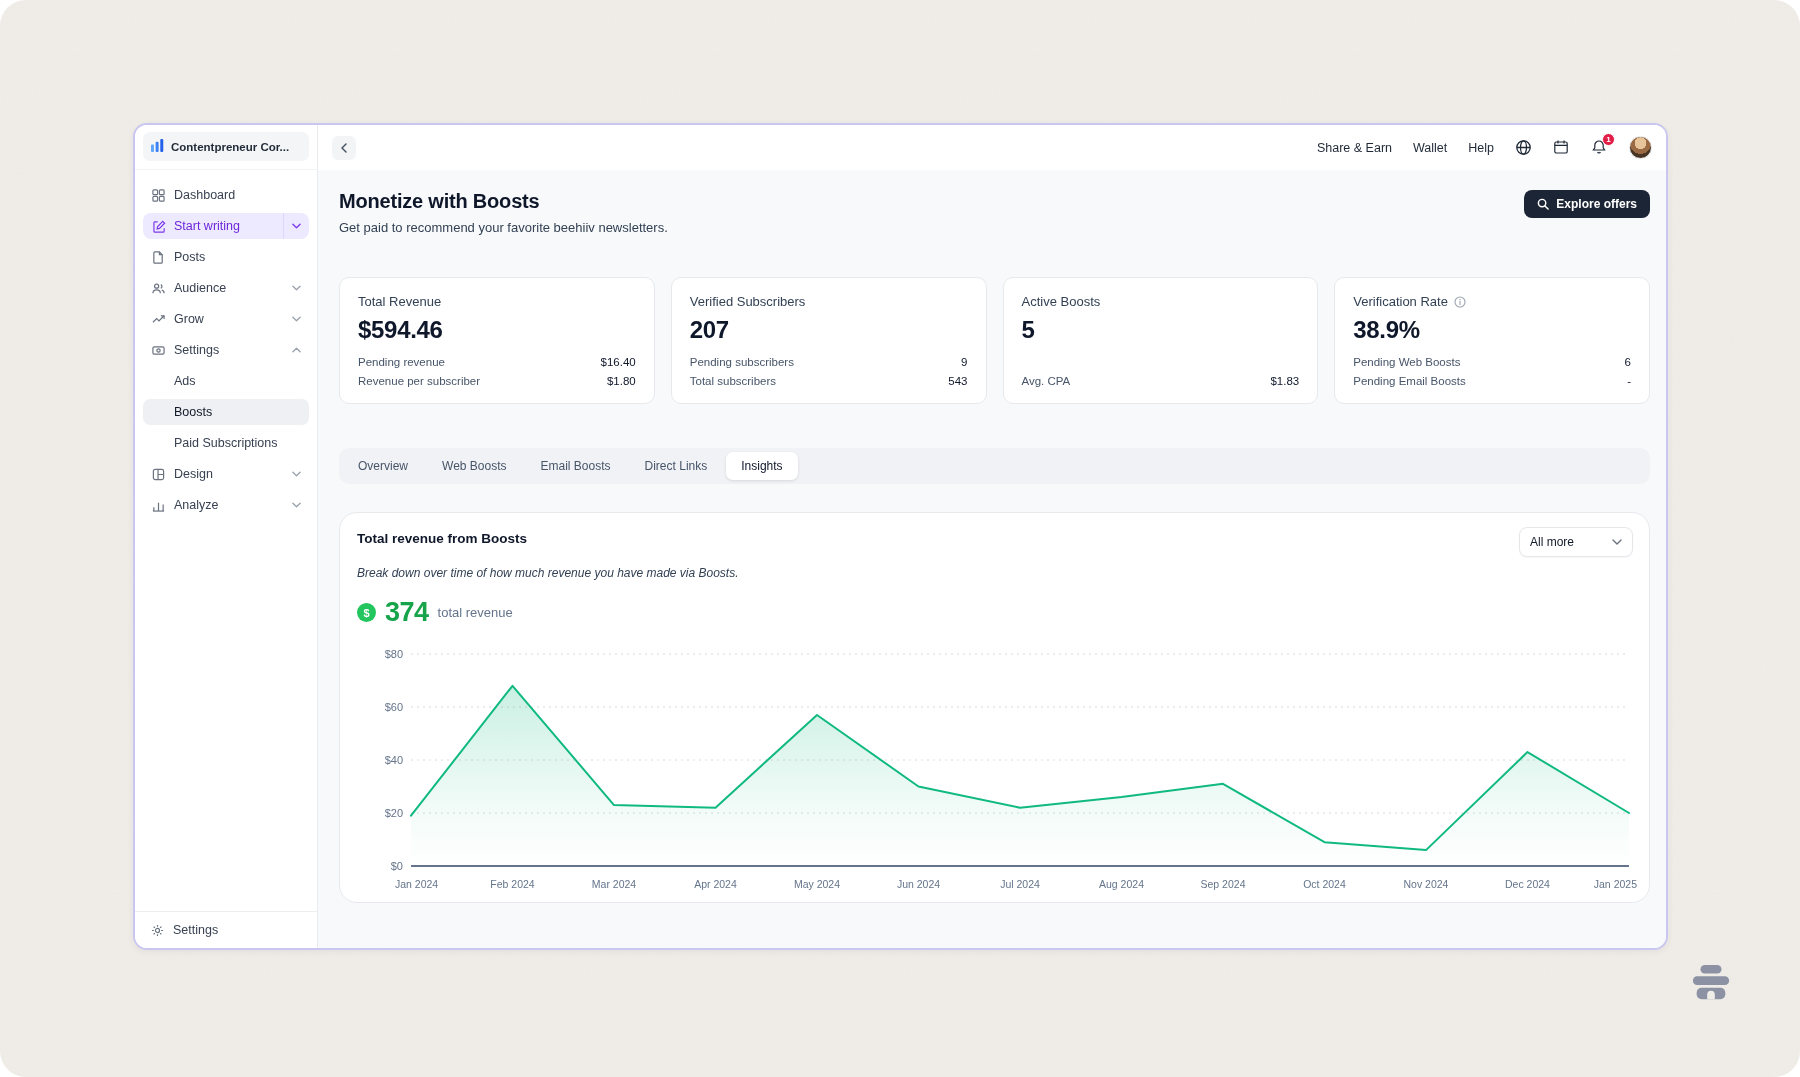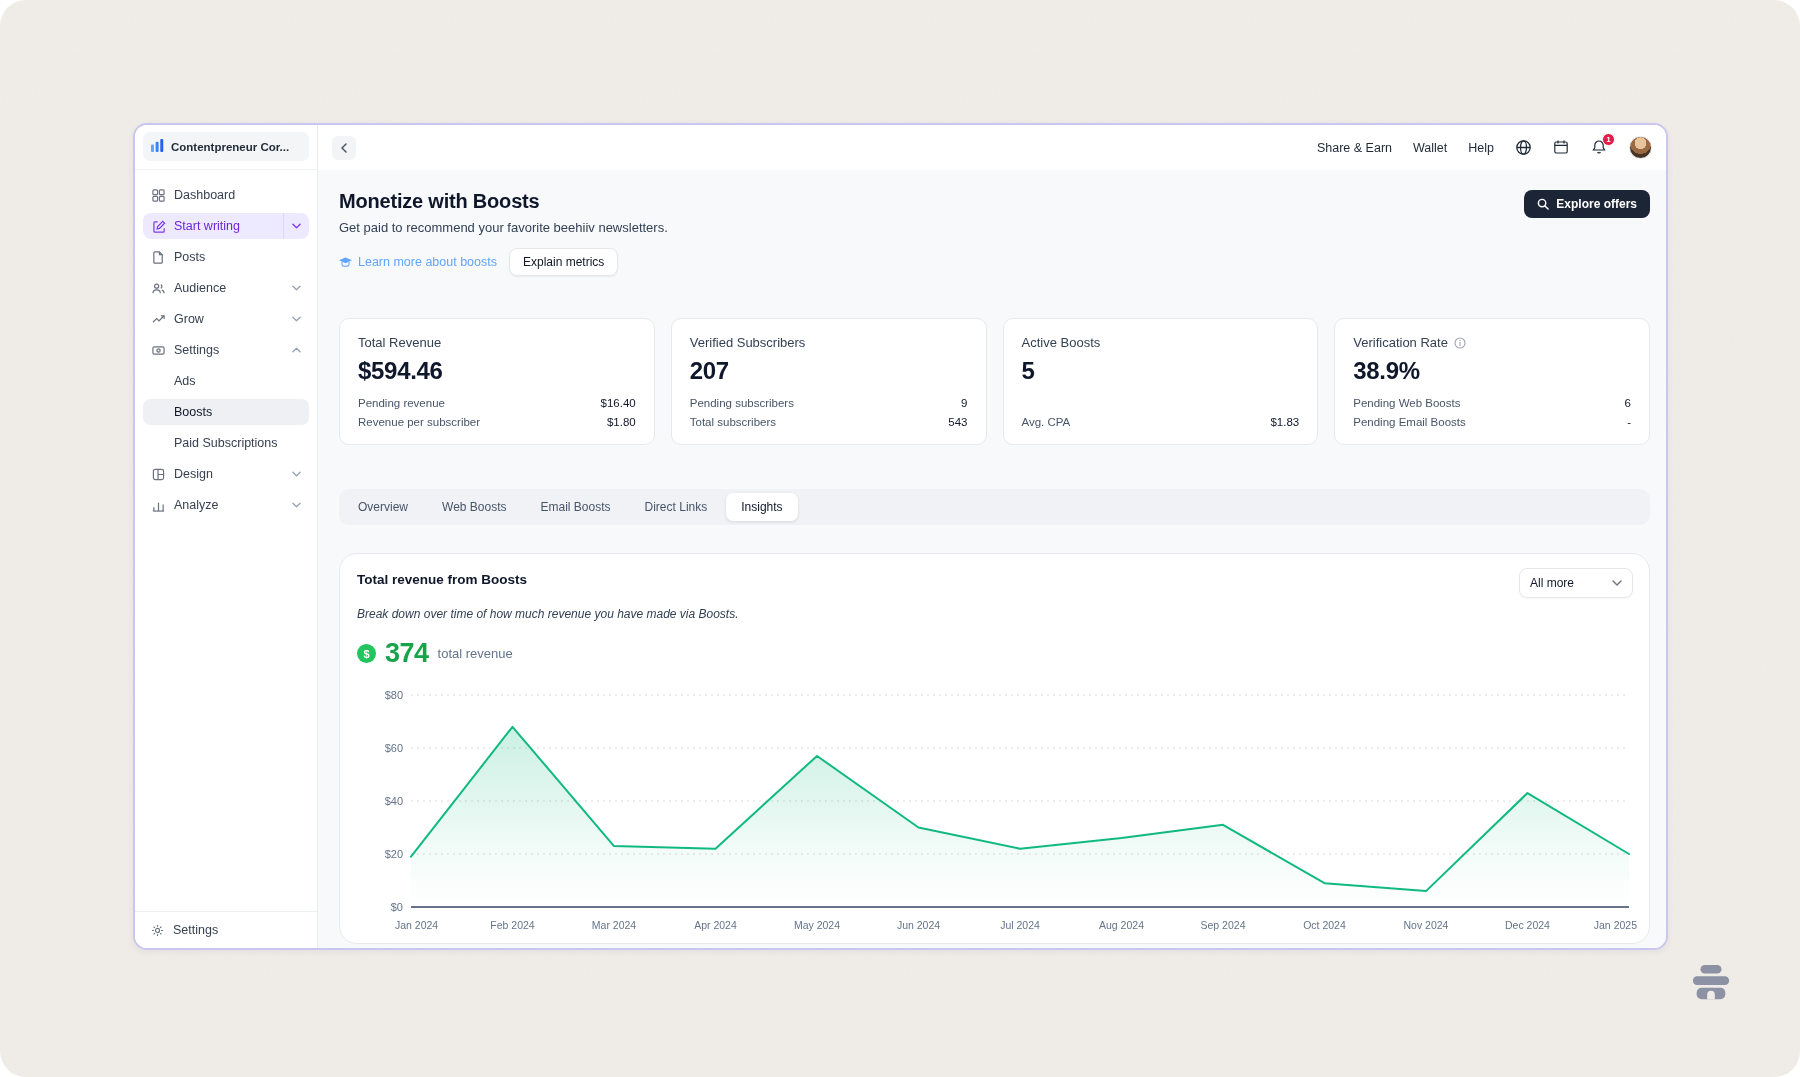--- a/index.html
+++ b/index.html
@@ -291,32 +291,20 @@
           <span class="avatar"></span>
         </div>
       </div>
 
       <div class="content">
 
         <div class="header-row">
           <div>
             <div class="page-title">Monetize with Boosts</div>
             <div class="page-sub">Get paid to recommend your favorite beehiiv newsletters.</div>
-            <div class="header-links">
-              <span class="learn-link">
-                <span style="display:flex">
-                  <svg width="13" height="11" viewBox="0 0 14 11">
-                      <path d="M7 0l7 3.2L7 6.4 0 3.2z" fill="currentColor"></path>
-                      <path d="M3.2 4.6v3c0 1 1.7 1.9 3.8 1.9s3.8-.9 3.8-1.9v-3" fill="none" stroke="currentColor" stroke-width="1.1"></path>
-                    </svg>
-                </span>
-                <span>Learn more about boosts</span>
-              </span>
-              <button class="explain-btn">Explain metrics</button>
-            </div>
           </div>
           <button class="explore-btn">
             <span style="display:flex">
               <svg width="12" height="12" viewBox="0 0 13 13" fill="none" stroke="currentColor" stroke-width="1.6">
                   <circle cx="5.5" cy="5.5" r="4"></circle>
                   <path d="M8.6 8.6L12 12" stroke-linecap="round"></path>
                 </svg>
             </span>
             <span>Explore offers</span>
           </button>

